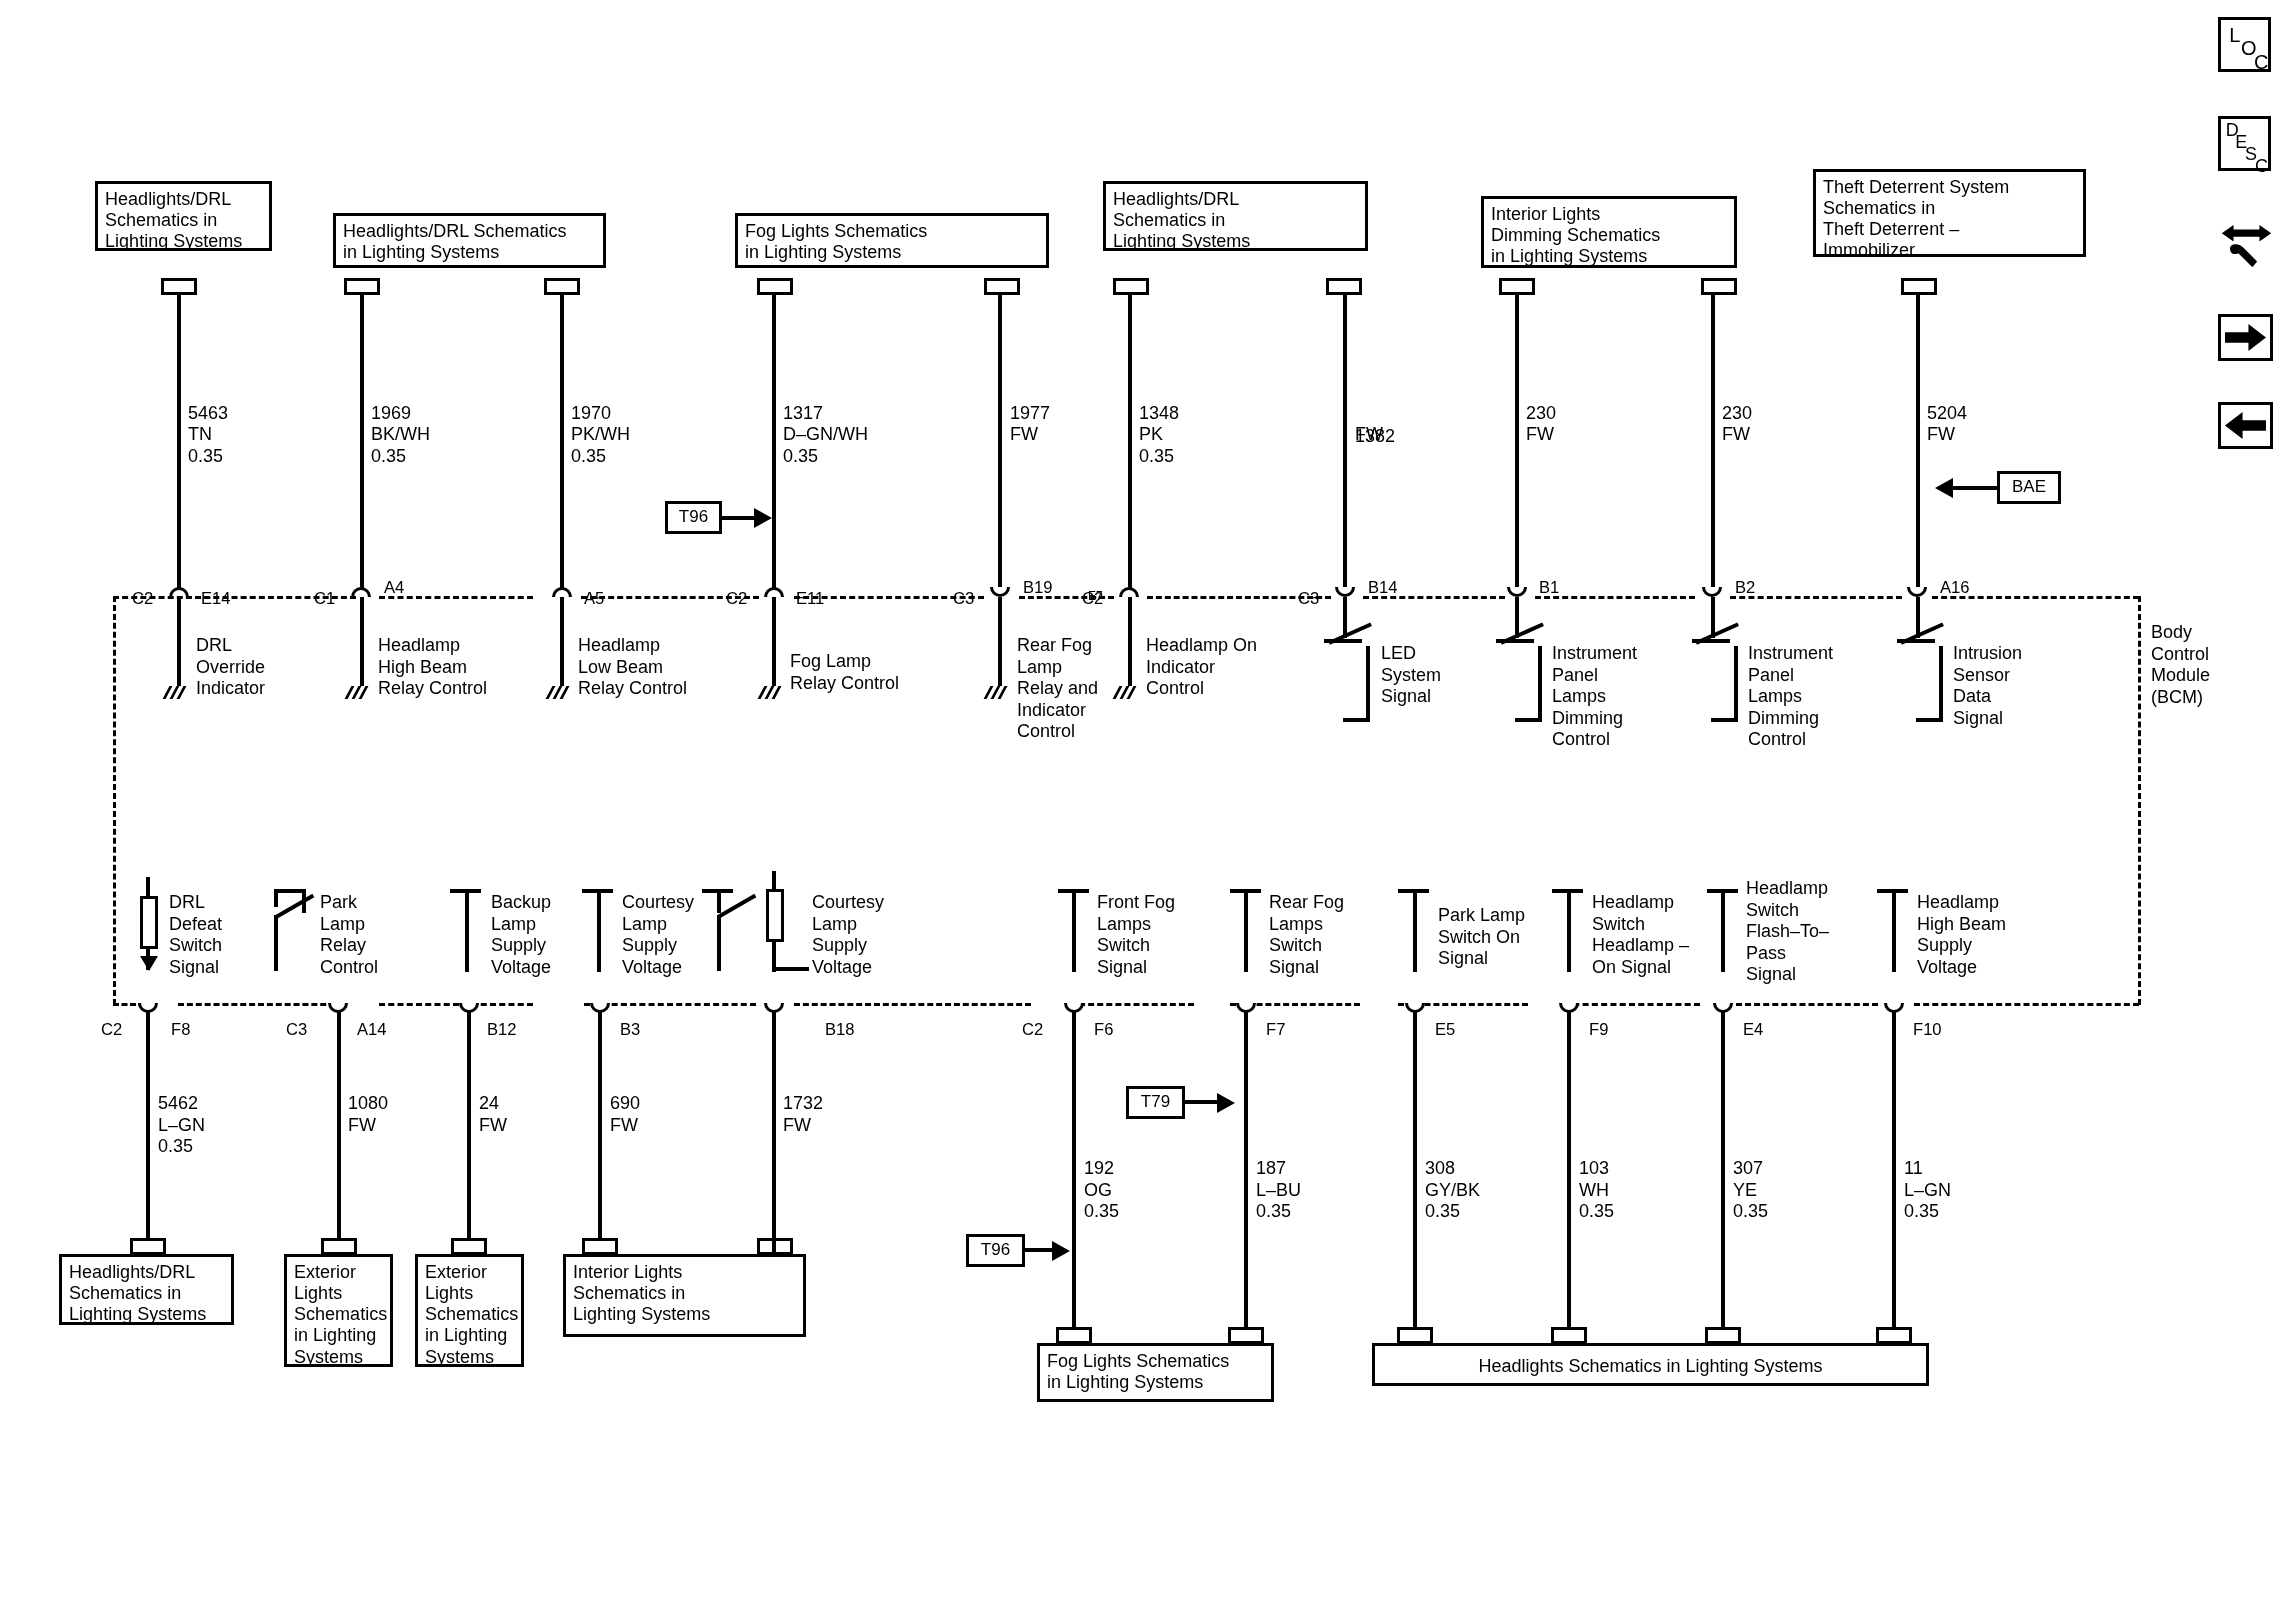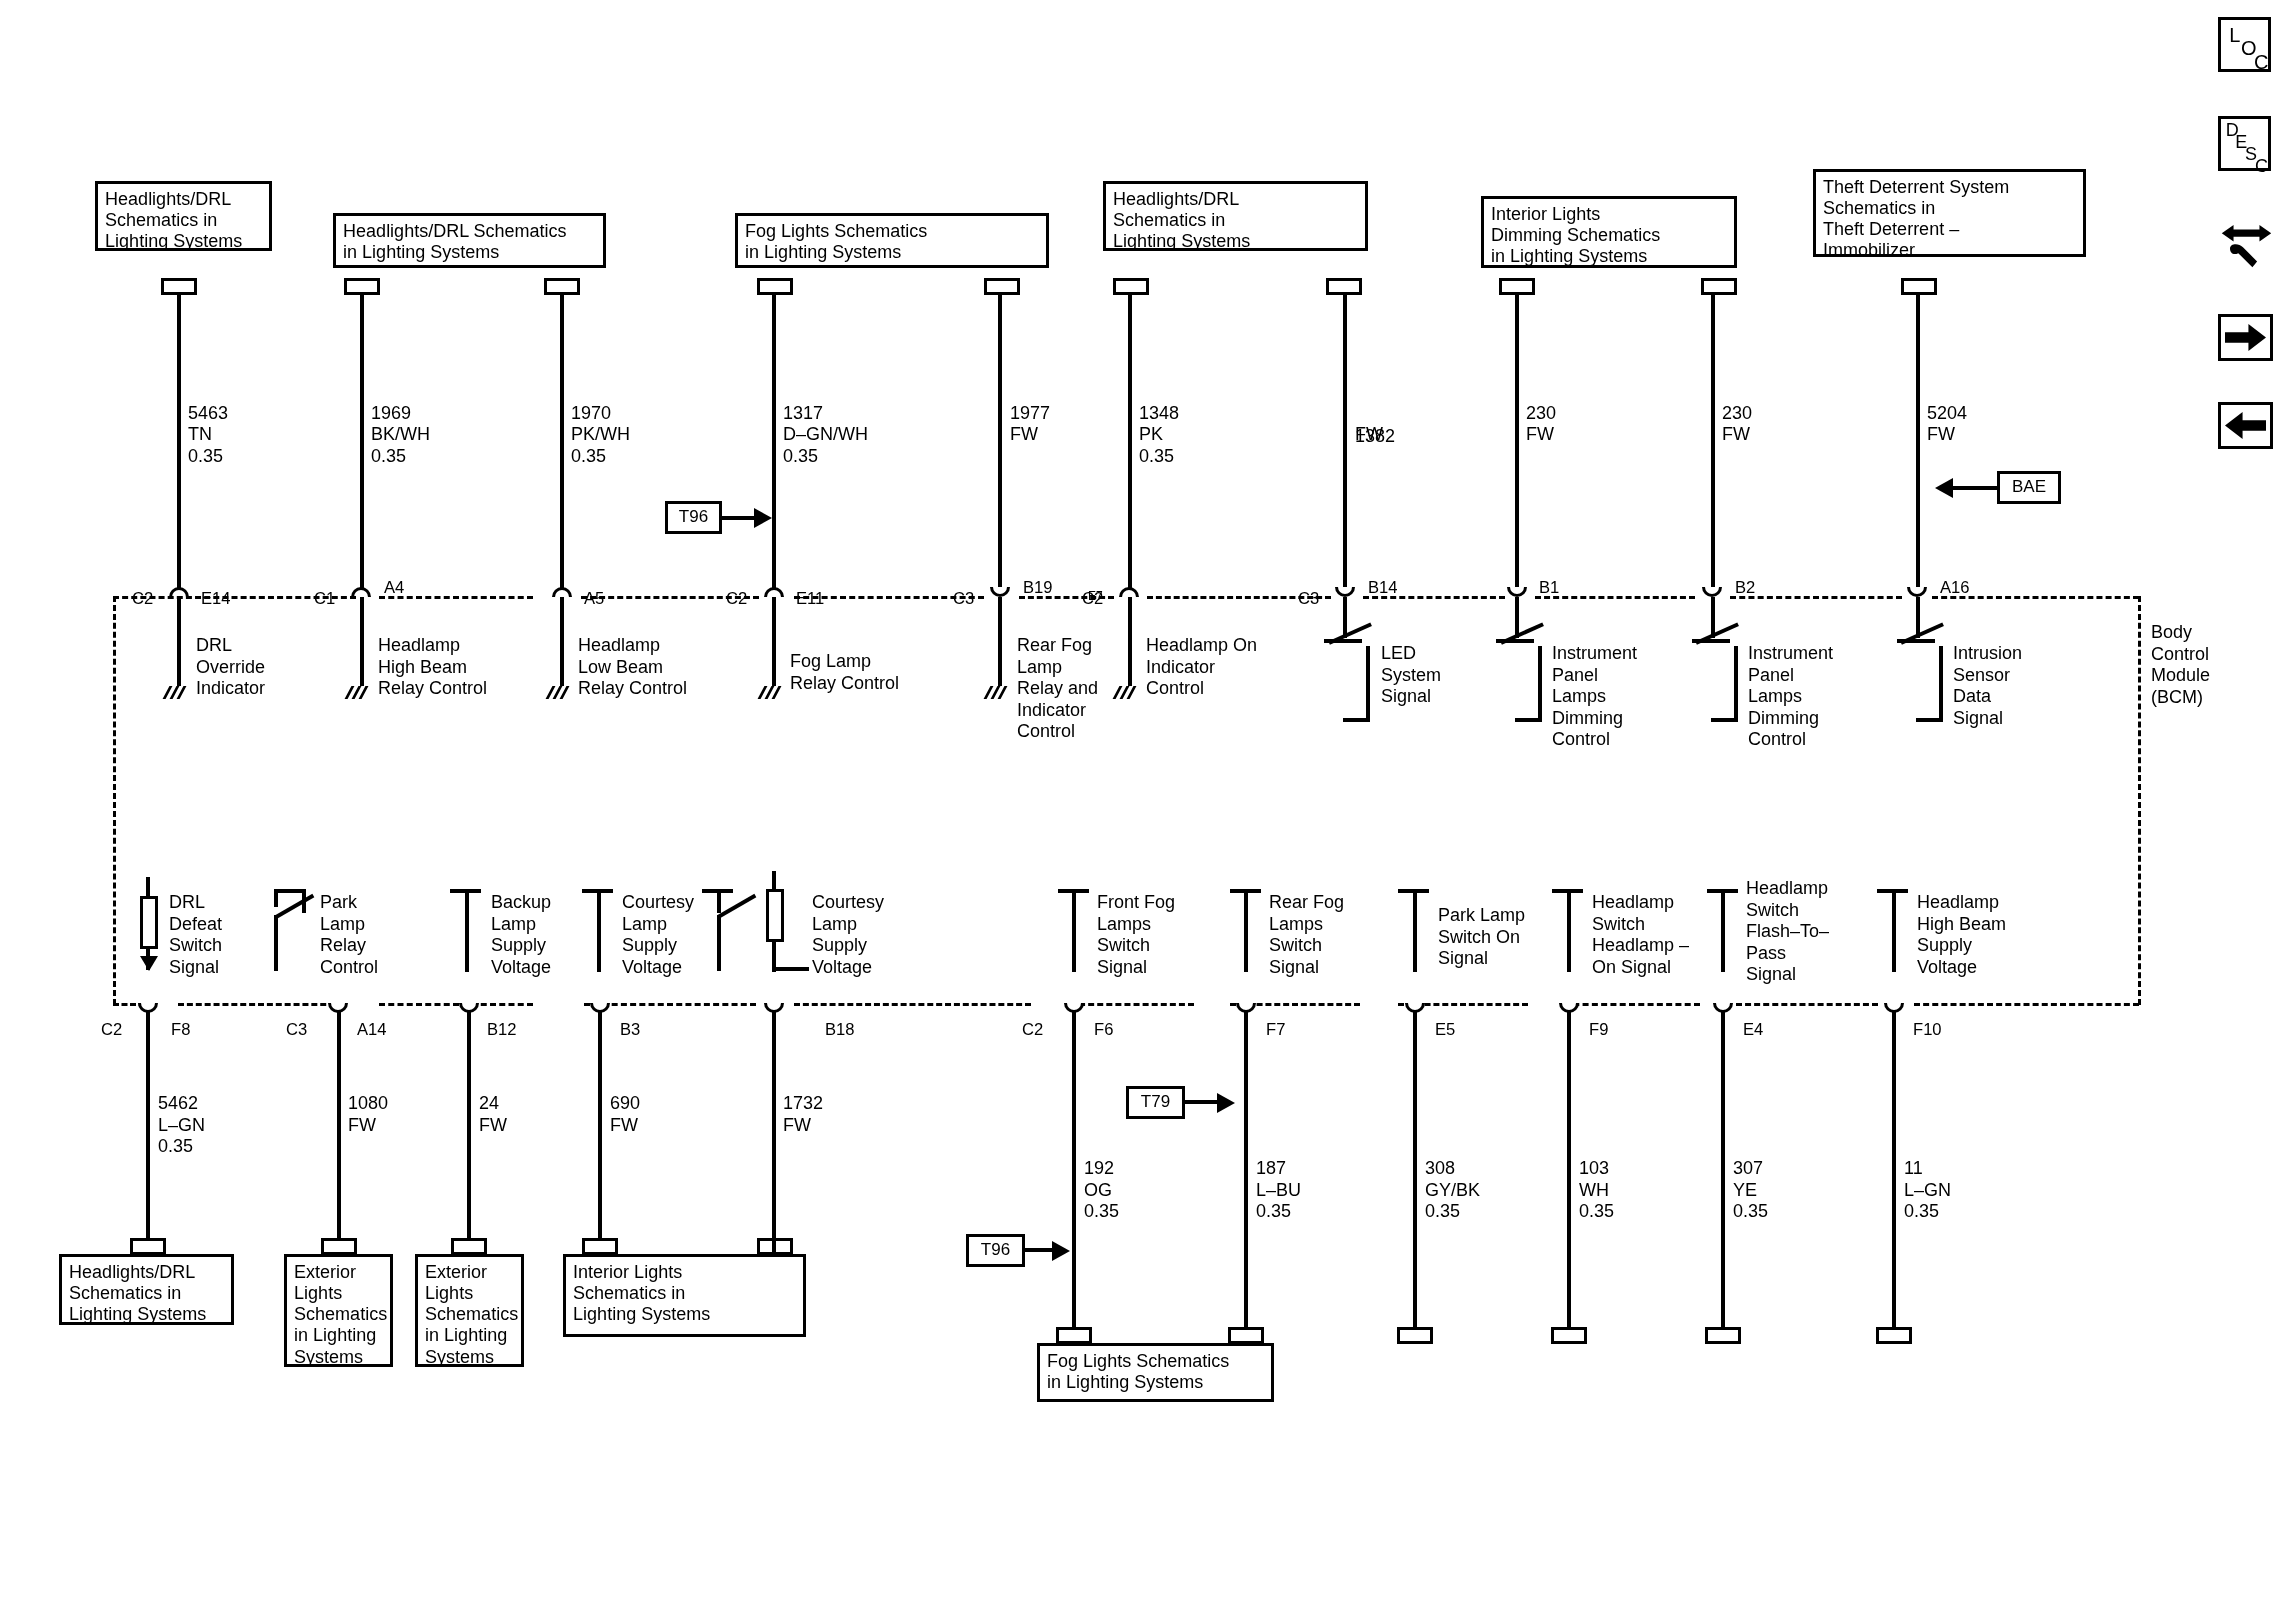--- a/index.html
+++ b/index.html
@@ -622,15 +622,16 @@
 Supply
 Voltage</span></div>
   <div class="arc-down" style="left:1884px; top:1003px;"></div>
   <div class="label" style="left:1913px; top:1020px; font-size:16.6px;"><span>F10</span></div>
   <div class="vline" style="left:1892px; top:1012px; height:332px;"></div>
   <div class="label" style="left:1904px; top:1158px;"><span>11</span></div>
   <div class="label" style="left:1904px; top:1180px;"><span>L–GN</span></div>
   <div class="label" style="left:1904px; top:1201px;"><span>0.35</span></div>
   <div class="stub" style="left:1876px; top:1327px; width:36px; height:16.6px;"></div>
 
+  <div class="box center" style="left:1372px; top:1343px; width:557px; height:43px; padding-top:9.5px;">Headlights Schematics in Lighting Systems</div>
 
 </div>
 
 
 </body></html>

